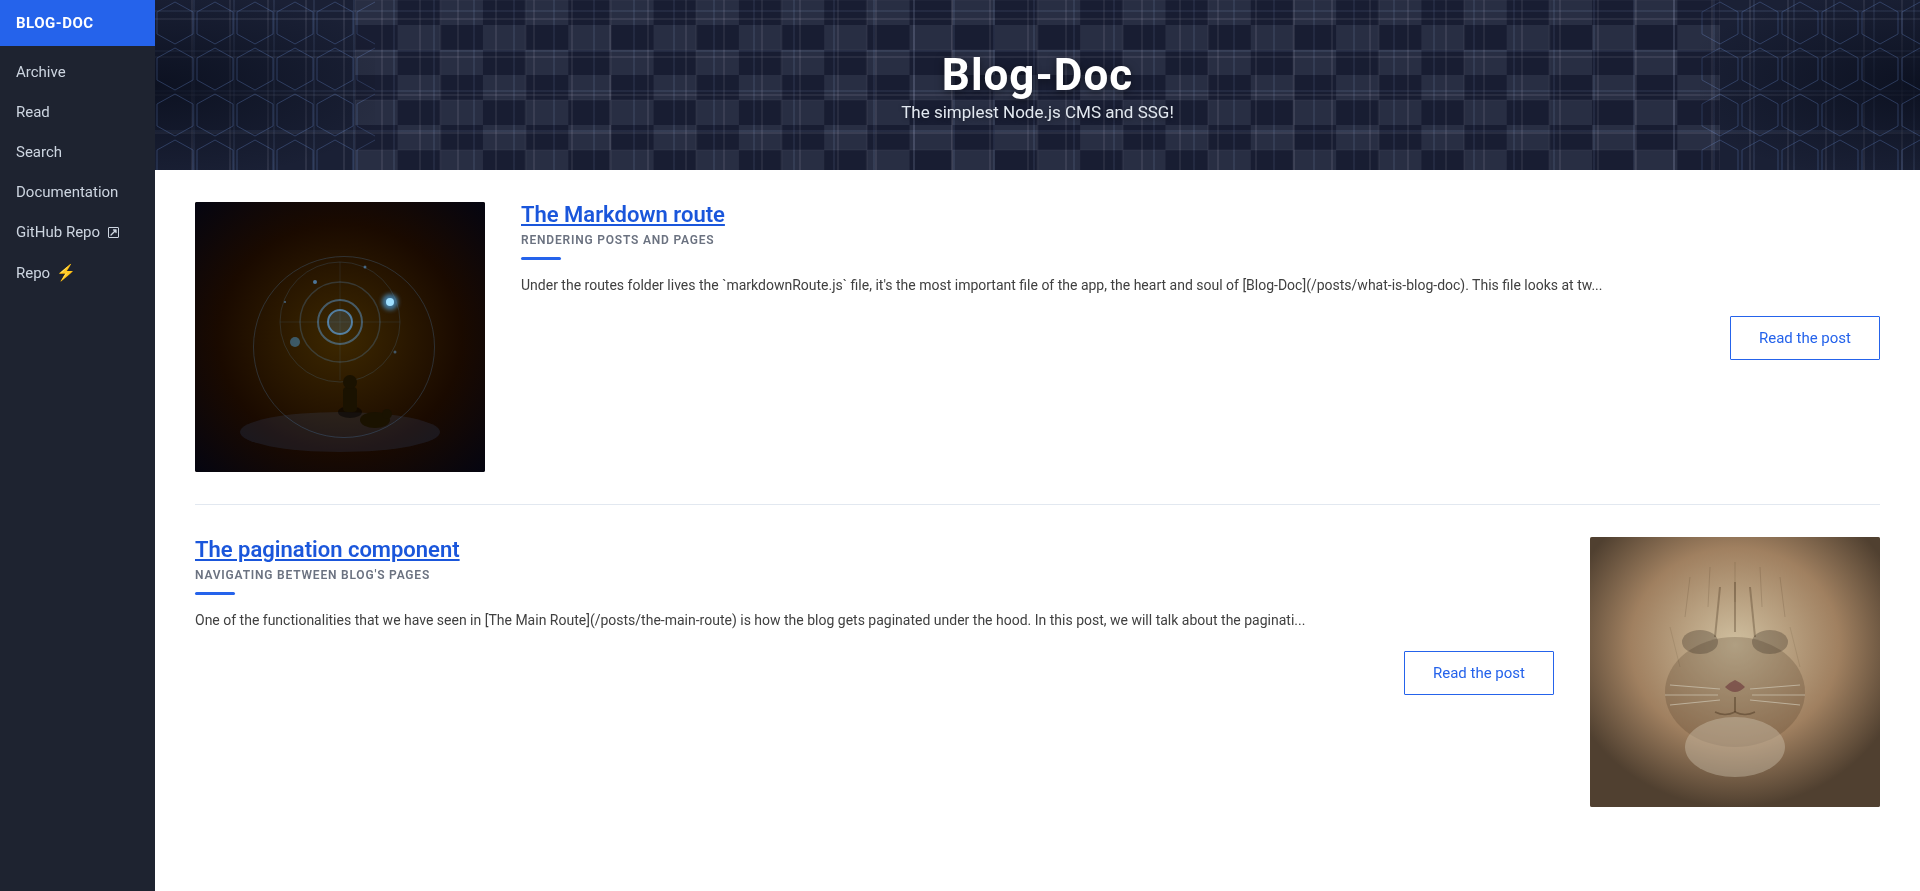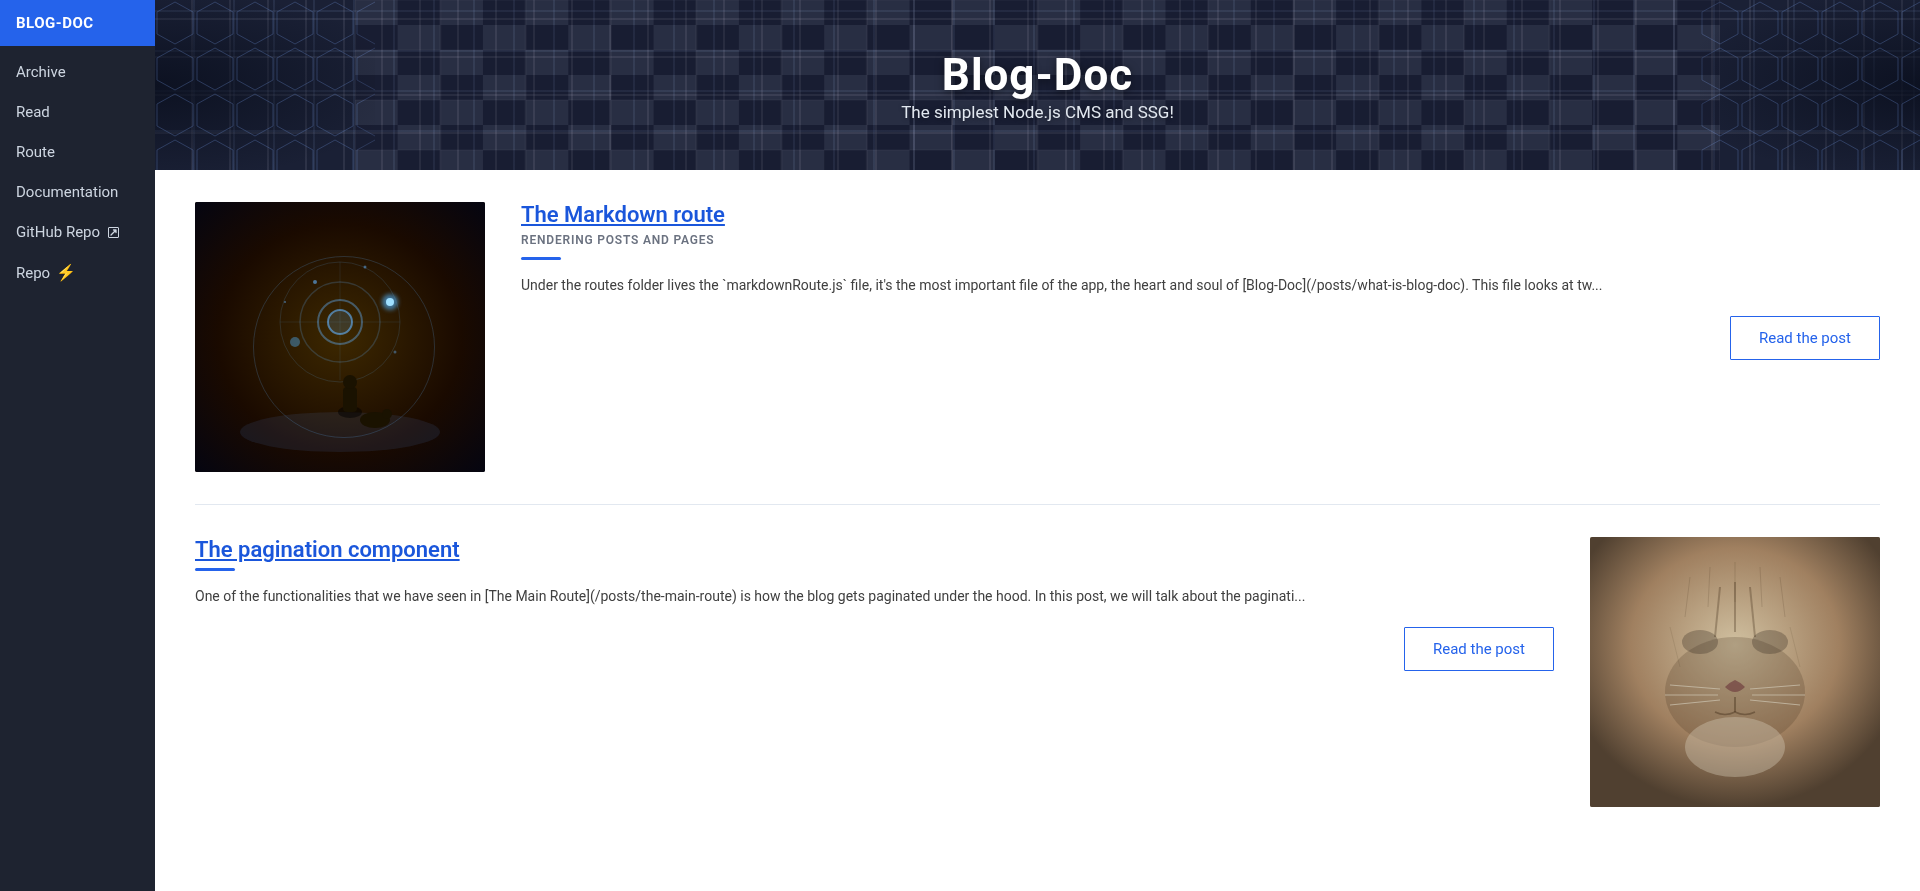--- a/index.html
+++ b/index.html
@@ -230,21 +230,21 @@
 <div id="sidebar">
   <div class="brand">BLOG-DOC</div>
   <nav>
     <a href="#">
       <span>Archive</span>
     </a>
     <a href="#">
       <span>Read</span>
     </a>
     <a href="#">
-      <span>Route</span>
+      <span>Search</span>
     </a>
     <a href="#">
       <span>Documentation</span>
     </a>
     <a href="#">
       <span>GitHub Repo</span>
       <span style="display:inline-block;width:11px;height:11px;border:1.5px solid #cdd5e0;border-radius:1px;position:relative;font-size:0;vertical-align:middle;margin-left:2px;">
         <svg width="9" height="9" viewBox="0 0 9 9" style="position:absolute;top:0;left:0;" fill="none">
           <path d="M2 7L7 2M4.5 2H7V4.5" stroke="#cdd5e0" stroke-width="1.3" stroke-linecap="round" stroke-linejoin="round"></path>
         </svg>
@@ -353,20 +353,21 @@
         <div class="post-subtitle">RENDERING POSTS AND PAGES</div>
         <div class="post-divider"></div>
         <div class="post-excerpt">Under the routes folder lives the `markdownRoute.js` file, it's the most important file of the app, the heart and soul of [Blog-Doc](/posts/what-is-blog-doc). This file looks at tw...</div>
         <a href="#" class="read-post-btn">Read the post</a>
       </div>
     </div>
 
     <div class="post-card" style="flex-direction:row;justify-content:space-between;">
       <div class="post-content">
         <div class="post-title">The pagination component</div>
+        <div class="post-subtitle">NAVIGATING BETWEEN BLOG'S PAGES</div>
         <div class="post-divider"></div>
         <div class="post-excerpt">One of the functionalities that we have seen in [The Main Route](/posts/the-main-route) is how the blog gets paginated under the hood. In this post, we will talk about the paginati...</div>
         <a href="#" class="read-post-btn">Read the post</a>
       </div>
 
       <div class="img-cat post-image" style="position:relative;">
         <svg width="290" height="270" viewBox="0 0 290 270" style="position:absolute;top:0;left:0;">
           <defs>
             <radialGradient id="catbg" cx="50%" cy="40%" r="60%">
               <stop offset="0%" stop-color="#d0c0a0"></stop>

